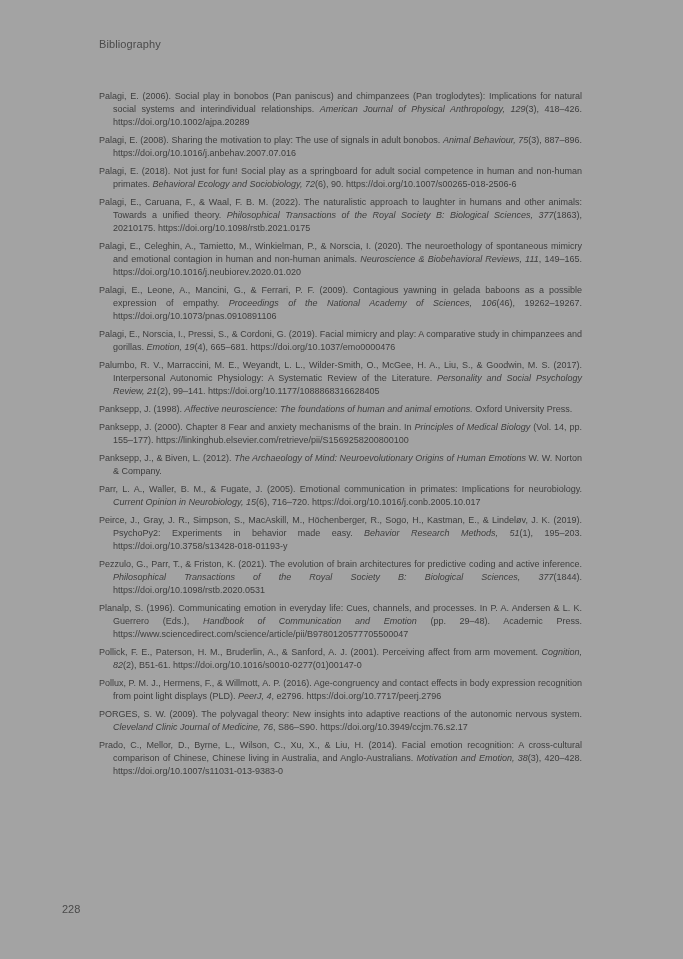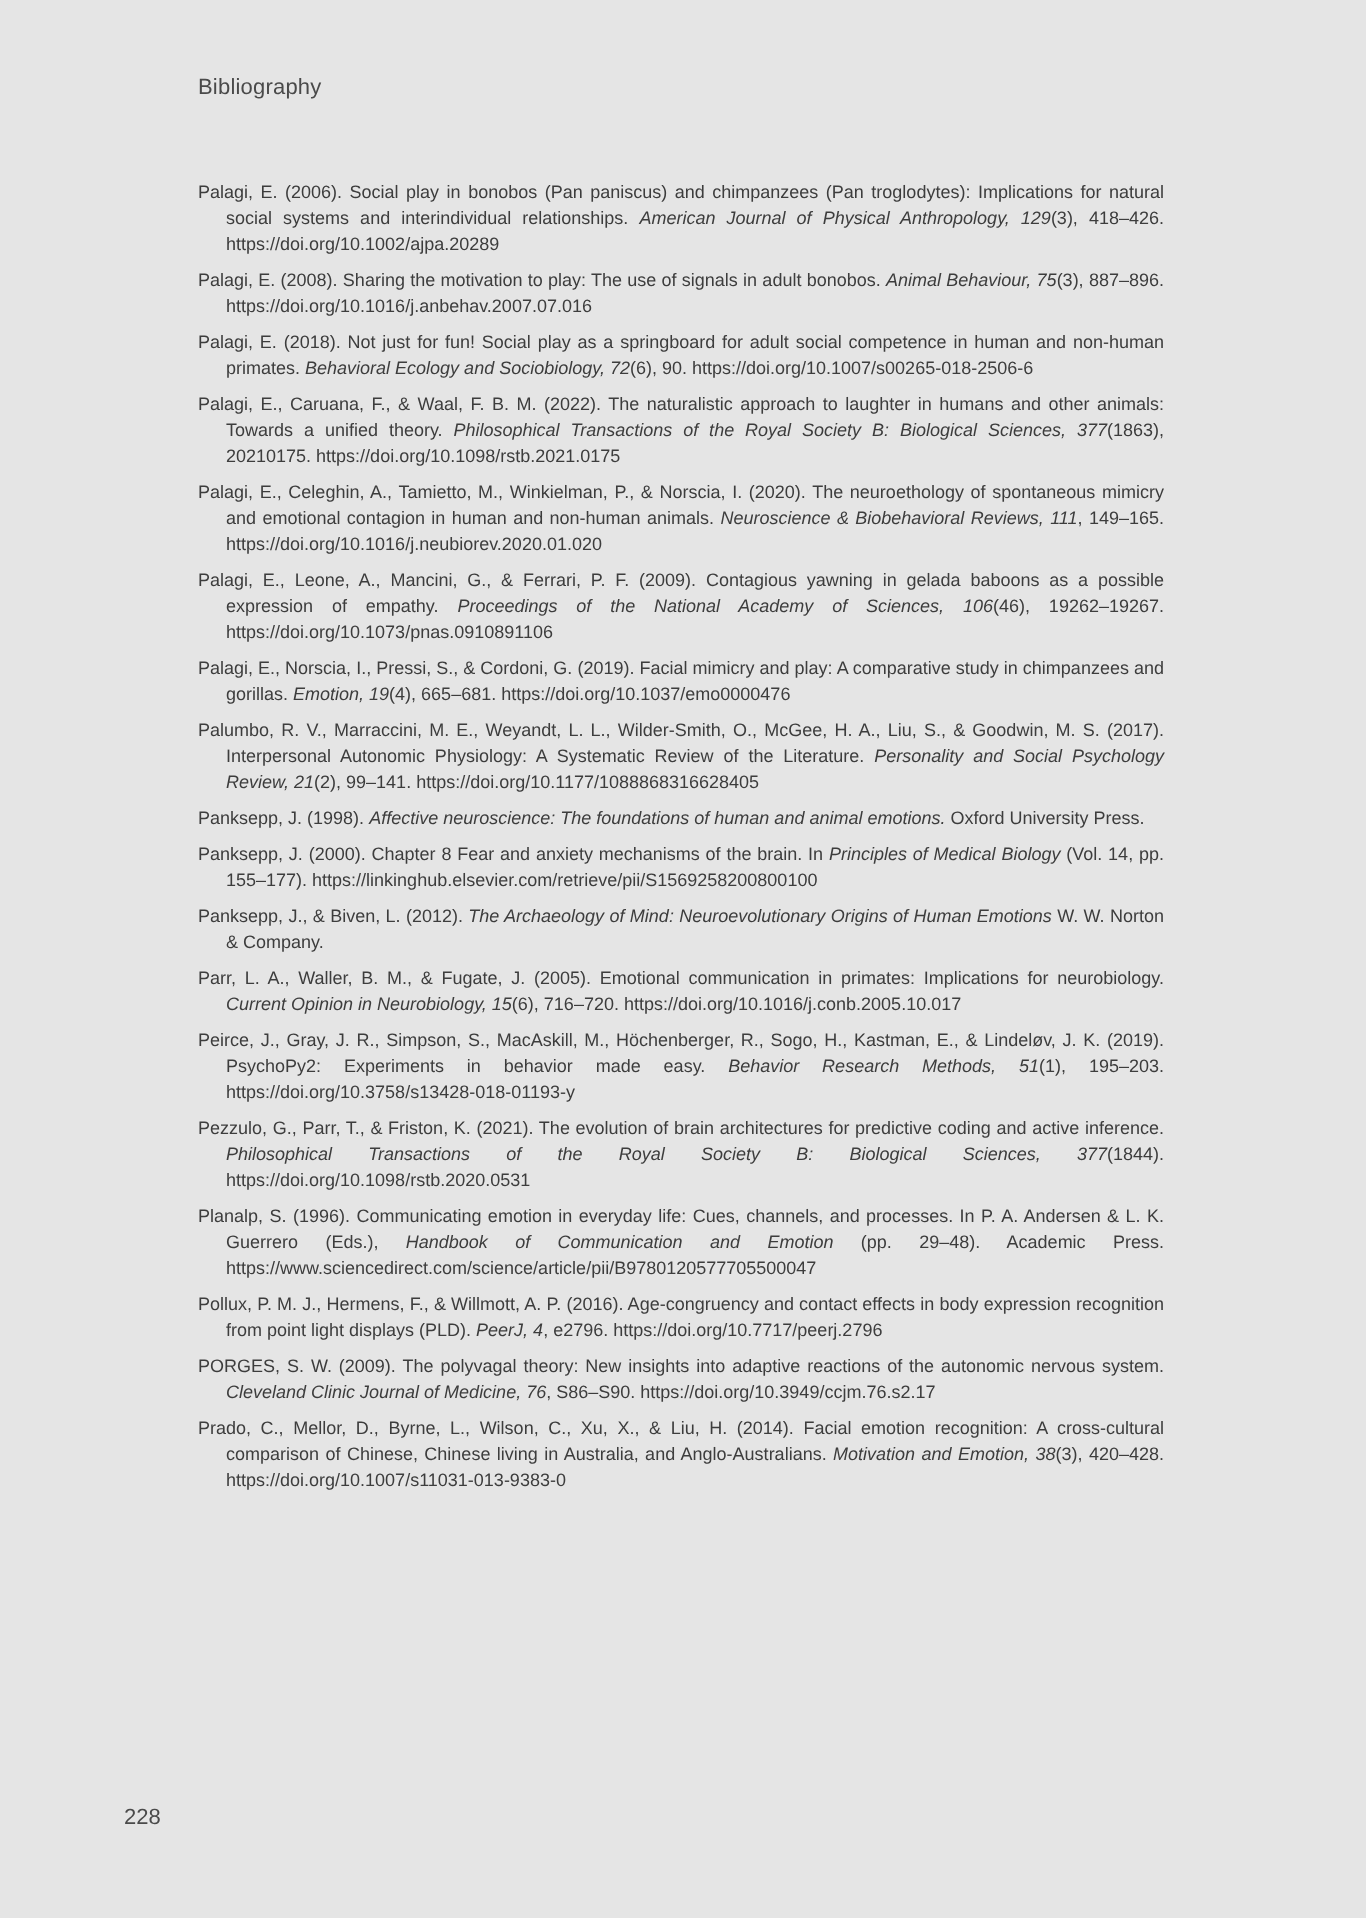--- a/index.html
+++ b/index.html
@@ -1,21 +1,21 @@
 <!DOCTYPE html>
 <html><head>
 <meta charset="utf-8">
 <style>
   * { box-sizing: border-box; }
   html, body { margin: 0; padding: 0; background: #ffffff; }
   .page {
     position: relative;
     width: 683px;
     height: 959px;
-    background: #e5e5e5;
+    background: #a3a3a3;
     font-family: "Liberation Sans", sans-serif;
     color: #3d3d3d;
     overflow: hidden;
   }
   .running-header {
     position: absolute;
     left: 99px;
     top: 38px;
     font-size: 11px;
     color: #4a4a4a;
@@ -62,19 +62,20 @@
       <p class="entry"><span>Palagi, E., Leone, A., Mancini, G., &amp; Ferrari, P. F. (2009). Contagious yawning in gelada baboons as a possible expression of empathy. </span><span class="it">Proceedings of the National Academy of Sciences, 106</span><span>(46), 19262–19267. https://doi.org/10.1073/pnas.0910891106</span></p>
       <p class="entry"><span>Palagi, E., Norscia, I., Pressi, S., &amp; Cordoni, G. (2019). Facial mimicry and play: A comparative study in chimpanzees and gorillas. </span><span class="it">Emotion, 19</span><span>(4), 665–681. https://doi.org/10.1037/emo0000476</span></p>
       <p class="entry"><span>Palumbo, R. V., Marraccini, M. E., Weyandt, L. L., Wilder-Smith, O., McGee, H. A., Liu, S., &amp; Goodwin, M. S. (2017). Interpersonal Autonomic Physiology: A Systematic Review of the Literature. </span><span class="it">Personality and Social Psychology Review, 21</span><span>(2), 99–141. https://doi.org/10.1177/1088868316628405</span></p>
       <p class="entry"><span>Panksepp, J. (1998). </span><span class="it">Affective neuroscience: The foundations of human and animal emotions.</span><span> Oxford University Press.</span></p>
       <p class="entry"><span>Panksepp, J. (2000). Chapter 8 Fear and anxiety mechanisms of the brain. In </span><span class="it">Principles of Medical Biology</span><span> (Vol. 14, pp. 155–177). https://linkinghub.elsevier.com/retrieve/pii/S1569258200800100</span></p>
       <p class="entry"><span>Panksepp, J., &amp; Biven, L. (2012). </span><span class="it">The Archaeology of Mind: Neuroevolutionary Origins of Human Emotions</span><span> W. W. Norton &amp; Company.</span></p>
       <p class="entry"><span>Parr, L. A., Waller, B. M., &amp; Fugate, J. (2005). Emotional communication in primates: Implications for neurobiology. </span><span class="it">Current Opinion in Neurobiology, 15</span><span>(6), 716–720. https://doi.org/10.1016/j.conb.2005.10.017</span></p>
       <p class="entry"><span>Peirce, J., Gray, J. R., Simpson, S., MacAskill, M., Höchenberger, R., Sogo, H., Kastman, E., &amp; Lindeløv, J. K. (2019). PsychoPy2: Experiments in behavior made easy. </span><span class="it">Behavior Research Methods, 51</span><span>(1), 195–203. https://doi.org/10.3758/s13428-018-01193-y</span></p>
       <p class="entry"><span>Pezzulo, G., Parr, T., &amp; Friston, K. (2021). The evolution of brain architectures for predictive coding and active inference. </span><span class="it">Philosophical Transactions of the Royal Society B: Biological Sciences, 377</span><span>(1844). https://doi.org/10.1098/rstb.2020.0531</span></p>
       <p class="entry"><span>Planalp, S. (1996). Communicating emotion in everyday life: Cues, channels, and processes. In P. A. Andersen &amp; L. K. Guerrero (Eds.), </span><span class="it">Handbook of Communication and Emotion</span><span> (pp. 29–48). Academic Press. https://www.sciencedirect.com/science/article/pii/B9780120577705500047</span></p>
+      <p class="entry"><span>Pollick, F. E., Paterson, H. M., Bruderlin, A., &amp; Sanford, A. J. (2001). Perceiving affect from arm movement. </span><span class="it">Cognition, 82</span><span>(2), B51-61. https://doi.org/10.1016/s0010-0277(01)00147-0</span></p>
       <p class="entry"><span>Pollux, P. M. J., Hermens, F., &amp; Willmott, A. P. (2016). Age-congruency and contact effects in body expression recognition from point light displays (PLD). </span><span class="it">PeerJ, 4</span><span>, e2796. https://doi.org/10.7717/peerj.2796</span></p>
       <p class="entry"><span>PORGES, S. W. (2009). The polyvagal theory: New insights into adaptive reactions of the autonomic nervous system. </span><span class="it">Cleveland Clinic Journal of Medicine, 76</span><span>, S86–S90. https://doi.org/10.3949/ccjm.76.s2.17</span></p>
       <p class="entry"><span>Prado, C., Mellor, D., Byrne, L., Wilson, C., Xu, X., &amp; Liu, H. (2014). Facial emotion recognition: A cross-cultural comparison of Chinese, Chinese living in Australia, and Anglo-Australians. </span><span class="it">Motivation and Emotion, 38</span><span>(3), 420–428. https://doi.org/10.1007/s11031-013-9383-0</span></p>
     </div>
 
   <div class="page-number">228</div>
 </div>
 
 </body></html>

